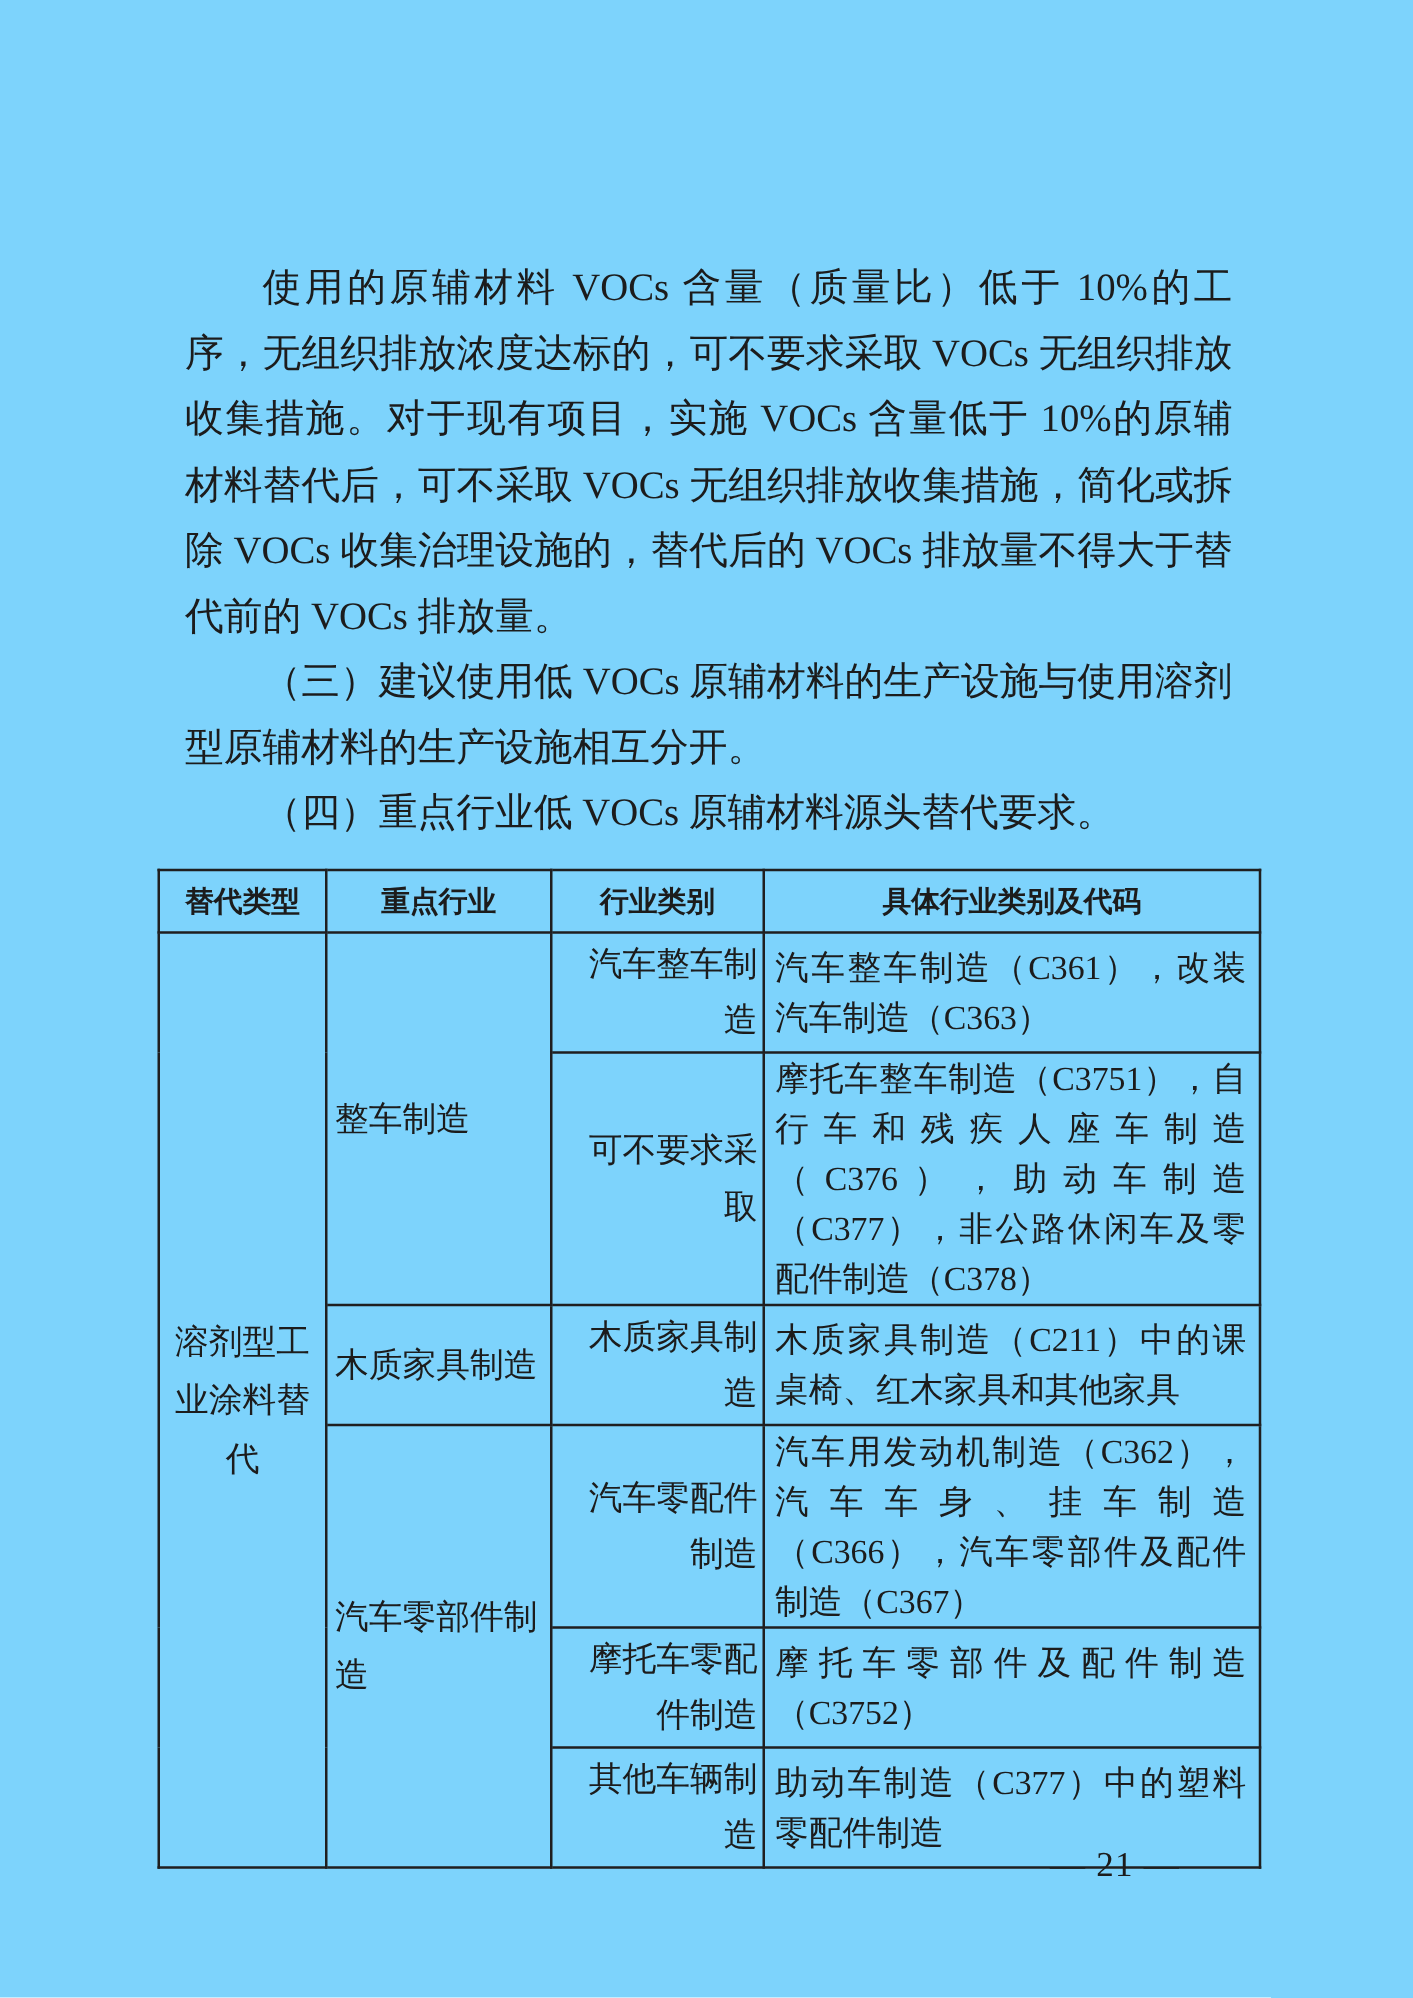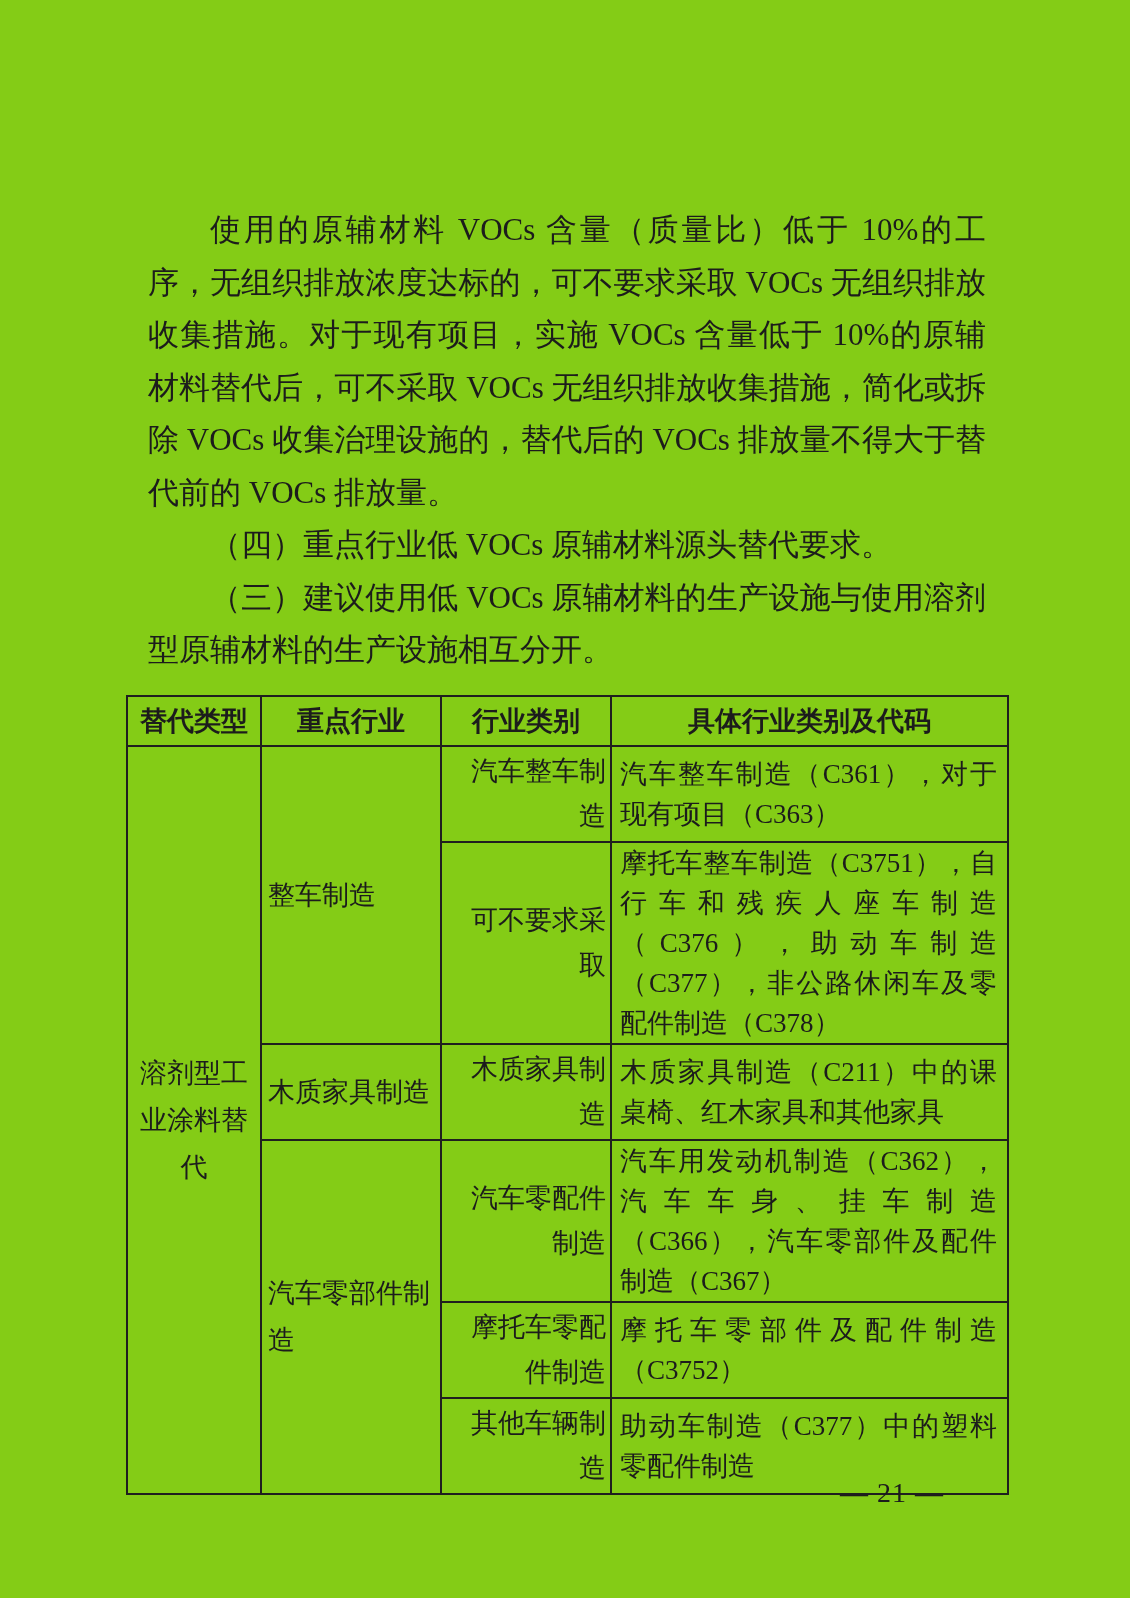--- a/index.html
+++ b/index.html
@@ -1,20 +1,20 @@
 <!DOCTYPE html>
 <html><head>
 <meta charset="utf-8">
 <style>
   html, body { margin: 0; padding: 0; background: #ffffff; }
   .page {
     position: relative;
     width: 1130px;
     height: 1598px;
-    background: #84cc16;
+    background: #7dd3fc;
     color: #1c1c1c;
     font-family: "Liberation Serif", "DejaVu Serif", serif;
     overflow: hidden;
   }
   .body-text {
     position: absolute;
     left: 148px;
     top: 204px;
     width: 838px;
     font-size: 31px;
@@ -36,21 +36,21 @@
     color: #1c1c1c;
   }
   .industry-table th,
   .industry-table td {
     border: 2px solid #1f1f1f;
     overflow: hidden;
   }
   .industry-table th {
     font-family: Liberation Serif, serif;
     font-weight: bold;
-    font-size: 27px;
+    font-size: 23px;
     text-align: center;
     vertical-align: middle;
     padding: 0;
   }
   .industry-table td { vertical-align: middle; }
   tr.hdr { height: 50px; }
   tr.r1 { height: 85px; }
   tr.r2 { height: 160px; }
   tr.r3 { height: 85px; margin-left: 32px; }
   tr.r4 { height: 120px; }
@@ -75,22 +75,22 @@
     margin-top: 41px;
   }
 </style>
 </head>
 <body>
 
 <div class="page">
 
   <section class="body-text">
     <p>使用的原辅材料 VOCs 含量（质量比）低于 10%的工序，无组织排放浓度达标的，可不要求采取 VOCs 无组织排放收集措施。对于现有项目，实施 VOCs 含量低于 10%的原辅材料替代后，可不采取 VOCs 无组织排放收集措施，简化或拆除 VOCs 收集治理设施的，替代后的 VOCs 排放量不得大于替代前的 VOCs 排放量。</p>
+    <p>（三）建议使用低 VOCs 原辅材料的生产设施与使用溶剂型原辅材料的生产设施相互分开。</p>
     <p>（四）重点行业低 VOCs 原辅材料源头替代要求。</p>
-    <p>（三）建议使用低 VOCs 原辅材料的生产设施与使用溶剂型原辅材料的生产设施相互分开。</p>
   </section>
 
   <table class="industry-table">
     <colgroup>
       <col style="width:134px">
       <col style="width:180px">
       <col style="width:170px">
       <col style="width:397px">
     </colgroup>
     <thead>
@@ -99,21 +99,21 @@
         <th>重点行业</th>
         <th>行业类别</th>
         <th>具体行业类别及代码</th>
       </tr>
     </thead>
     <tbody>
       <tr class="r1">
         <td class="c1" rowspan="6">溶剂型工业涂料替代</td>
         <td class="c2" rowspan="2">整车制造</td>
         <td class="c3">汽车整车制造</td>
-        <td class="c4">汽车整车制造（C361），对于现有项目（C363）</td>
+        <td class="c4">汽车整车制造（C361），改装汽车制造（C363）</td>
       </tr>
       <tr class="r2">
         <td class="c3">可不要求采取</td>
         <td class="c4">摩托车整车制造（C3751），自行车和残疾人座车制造（C376），助动车制造（C377），非公路休闲车及零配件制造（C378）</td>
       </tr>
       <tr class="r3">
         <td class="c2">木质家具制造</td>
         <td class="c3">木质家具制造</td>
         <td class="c4">木质家具制造（C211）中的课桌椅、红木家具和其他家具</td>
       </tr>

